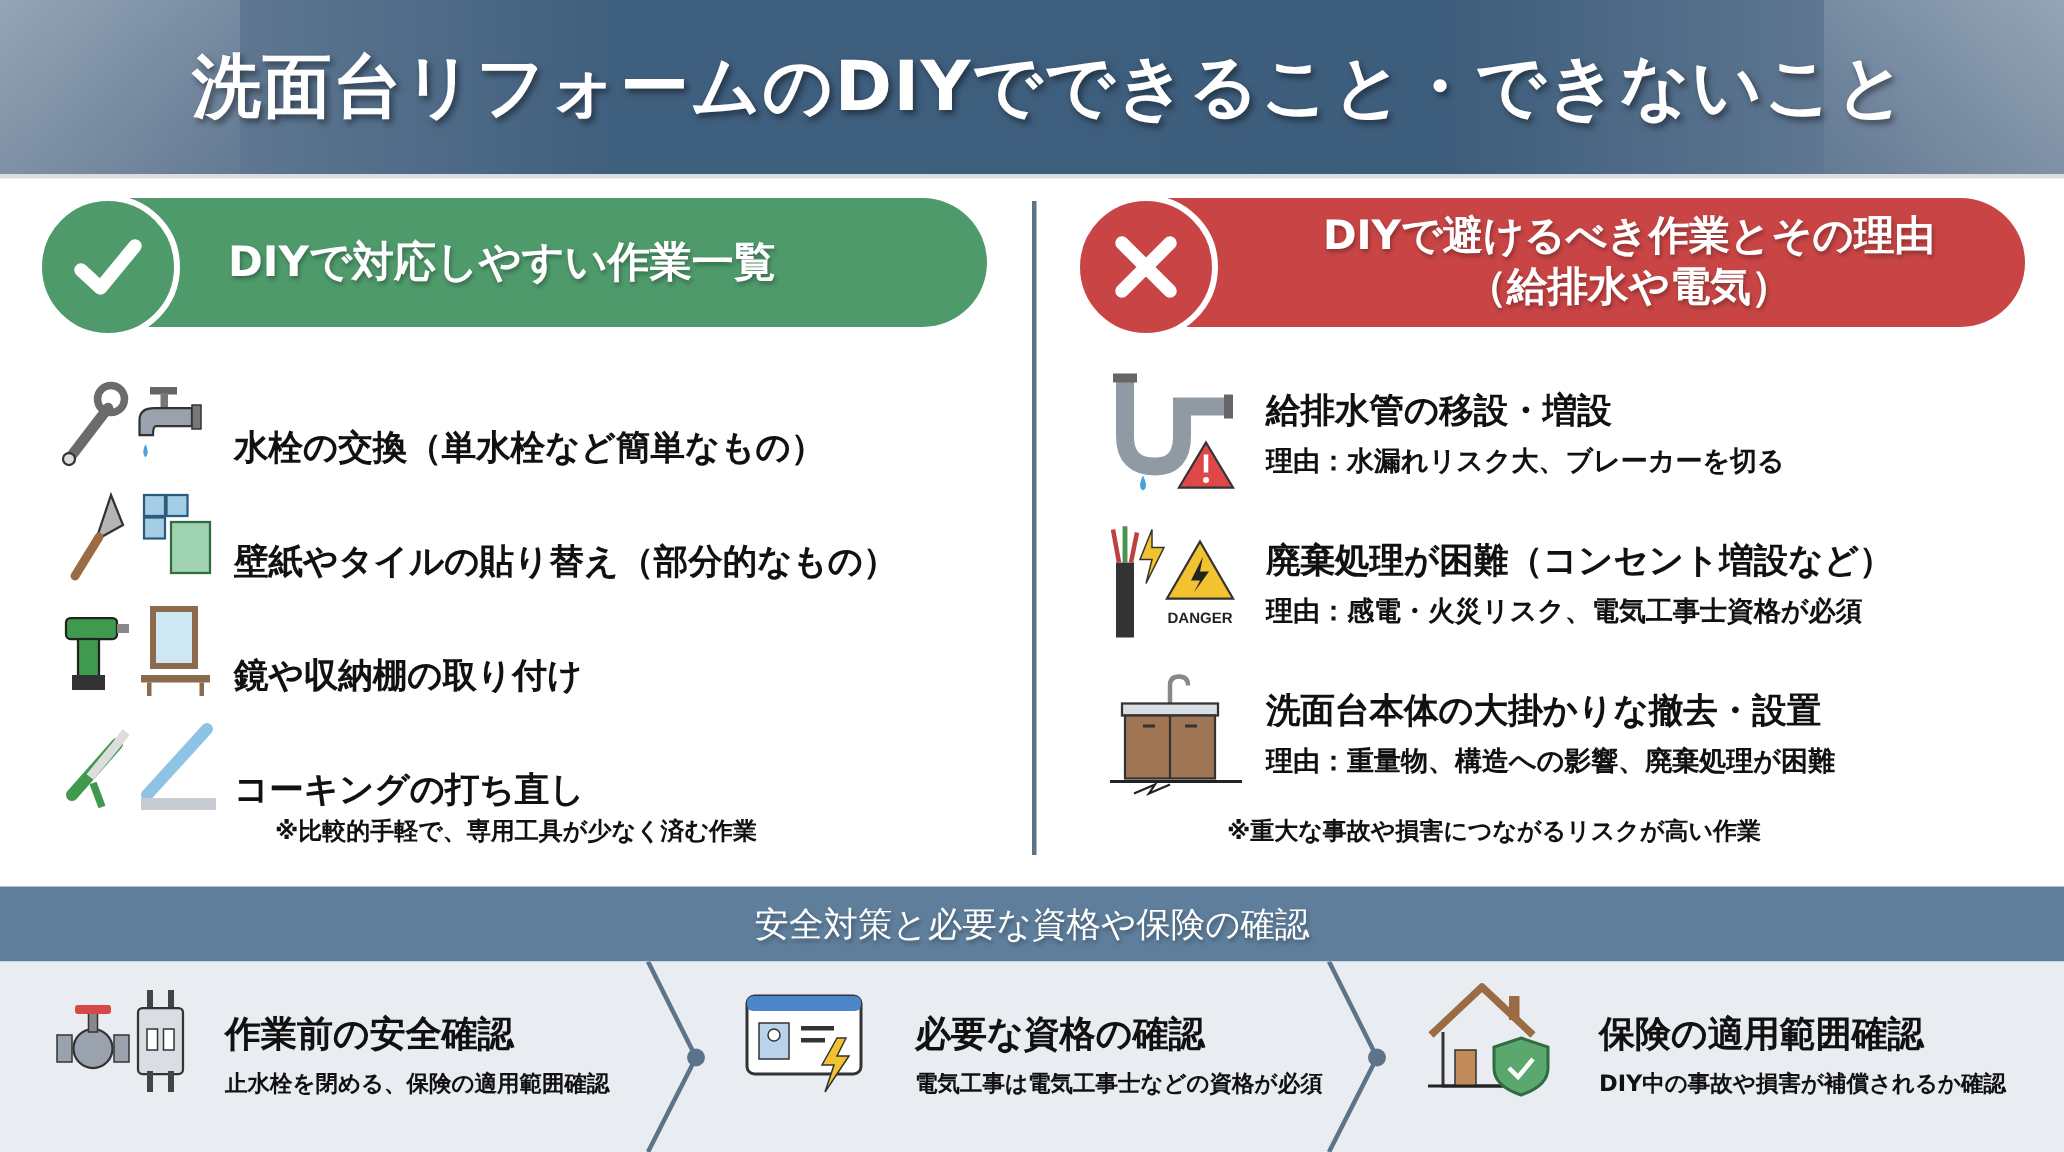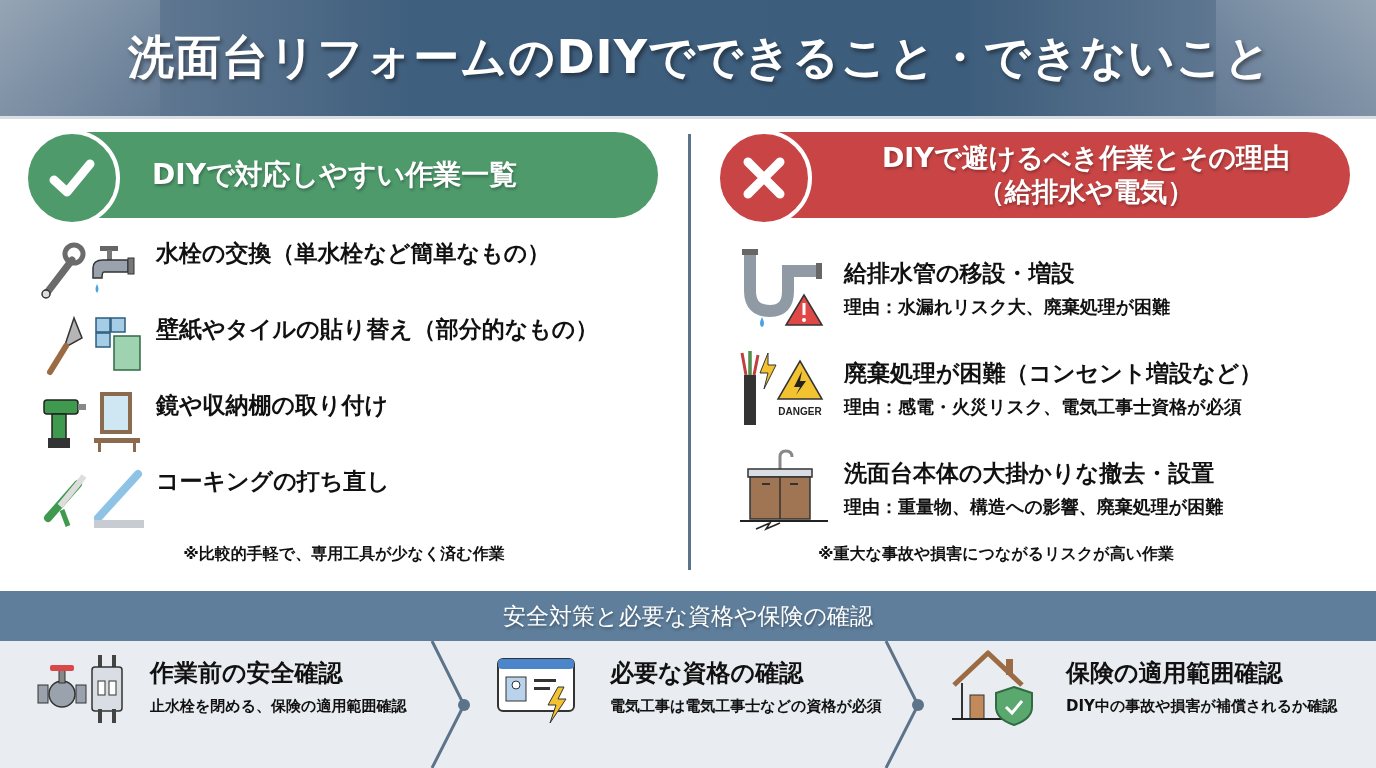--- a/index.html
+++ b/index.html
@@ -48,21 +48,21 @@
     text-shadow: 1px 2px 3px rgba(0,0,0,0.3);
     text-align: right;
   }
   .banner-green .banner-bar, .banner-green .banner-circle { background: #4e9a6b; }
   .banner-red .banner-bar, .banner-red .banner-circle { background: #c94545; }
   .banner-green .banner-text { margin-left: 128px; }
   .banner-red .banner-text { margin-left: 110px; width: 520px; text-align: center; line-height: 34px; font-size: 27px; }
 
   
   .left-items { position: absolute; left: 0; top: 108px; width: 640px; }
-  .left-item { display: flex; align-items: flex-start; height: 76px; }
+  .left-item { display: flex; align-items: flex-end; height: 76px; }
   .left-item .icon-box { width: 110px; height: 64px; margin-left: 14px; }
   .left-item .label { font-size: 23px; font-weight: bold; margin-left: 8px; white-space: nowrap; }
   .note { font-size: 16px; font-weight: bold; text-align: center; position: absolute; white-space: nowrap; }
   .note-left { left: 0; width: 640px; top: 414px; }
 
   
   .right-items { position: absolute; left: 0; top: 108px; width: 640px; }
   .right-item { display: flex; align-items: center; height: 100px; }
   .right-item .icon-box { width: 100px; height: 86px; margin-left: 20px; }
   .right-item .texts { margin-left: 8px; }
@@ -71,21 +71,21 @@
   .note-right { left: -40px; width: 640px; top: 414px; }
 
   
   .safety-bar {
     position: absolute; left: 0; top: 591px; width: 1376px; height: 50px;
     background: #5e7e9b; display: flex; align-items: center; justify-content: center;
   }
   .safety-title { color: #fff; font-size: 23px; font-weight: normal; text-shadow: 1px 2px 3px rgba(0,0,0,0.3); }
   .safety-body { position: absolute; left: 0; top: 641px; width: 1376px; height: 127px; background: #e9edf1; }
   .chev { position: absolute; top: 0; width: 50px; height: 127px; }
-  .step { position: absolute; top: 0; height: 91px; display: flex; align-items: center; }
+  .step { position: absolute; top: 0; height: 91px; display: flex; align-items: flex-end; }
   .step .icon-box { width: 110px; height: 80px; }
   .step .texts { margin-left: 6px; }
   .step .title { font-size: 24px; font-weight: bold; white-space: nowrap; }
   .step .desc { font-size: 15px; font-weight: bold; margin-top: 8px; white-space: nowrap; }
 </style>
 </head>
 <body>
 
 <div class="header">
   <div class="bg-left"></div>
@@ -190,21 +190,21 @@
           <rect x="6" y="4" width="16" height="6" fill="#666"></rect>
           <rect x="80" y="18" width="6" height="16" fill="#666"></rect>
           <path d="M68 50 L86 80 L50 80 Z" fill="#e04848" stroke="#333" stroke-width="1.5"></path>
           <rect x="66.5" y="58" width="3" height="12" fill="#fff"></rect>
           <circle cx="68" cy="75" r="2" fill="#fff"></circle>
           <path d="M26 72 Q22 80 26 82 Q30 80 26 72 Z" fill="#4aa3df"></path>
         </svg>
       </div>
       <div class="texts">
         <div class="title">給排水管の移設・増設</div>
-        <div class="reason">理由：水漏れリスク大、廃棄処理が困難</div>
+        <div class="reason">理由：水漏れリスク大、ブレーカーを切る</div>
       </div>
     </div>
     <div class="right-item">
       <div class="icon-box">
         <svg width="100" height="86" viewBox="0 0 100 86">
           <rect x="8" y="30" width="12" height="50" fill="#333"></rect>
           <path d="M10 30 L6 8 M14 30 L14 6 M18 30 L22 10" stroke="#c04040" stroke-width="3"></path>
           <path d="M14 30 L14 6" stroke="#3f9a4f" stroke-width="3"></path>
           <path d="M32 8 L24 28 L32 28 L28 44 L40 20 L32 20 Z" fill="#f2c230" stroke="#333" stroke-width="1"></path>
           <path d="M64 16 L86 54 L42 54 Z" fill="#f2c230" stroke="#333" stroke-width="1.5"></path>

